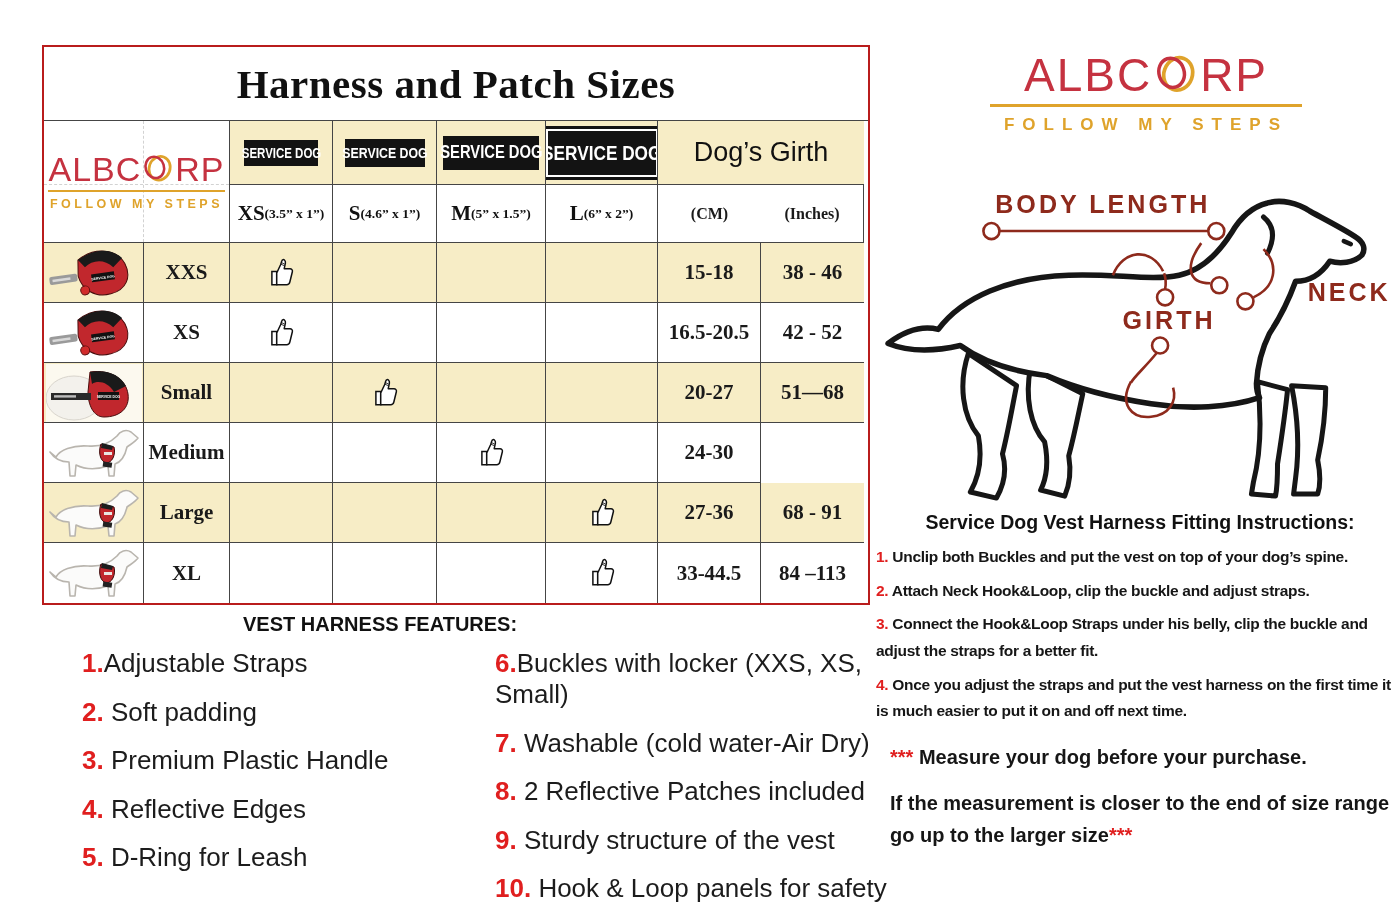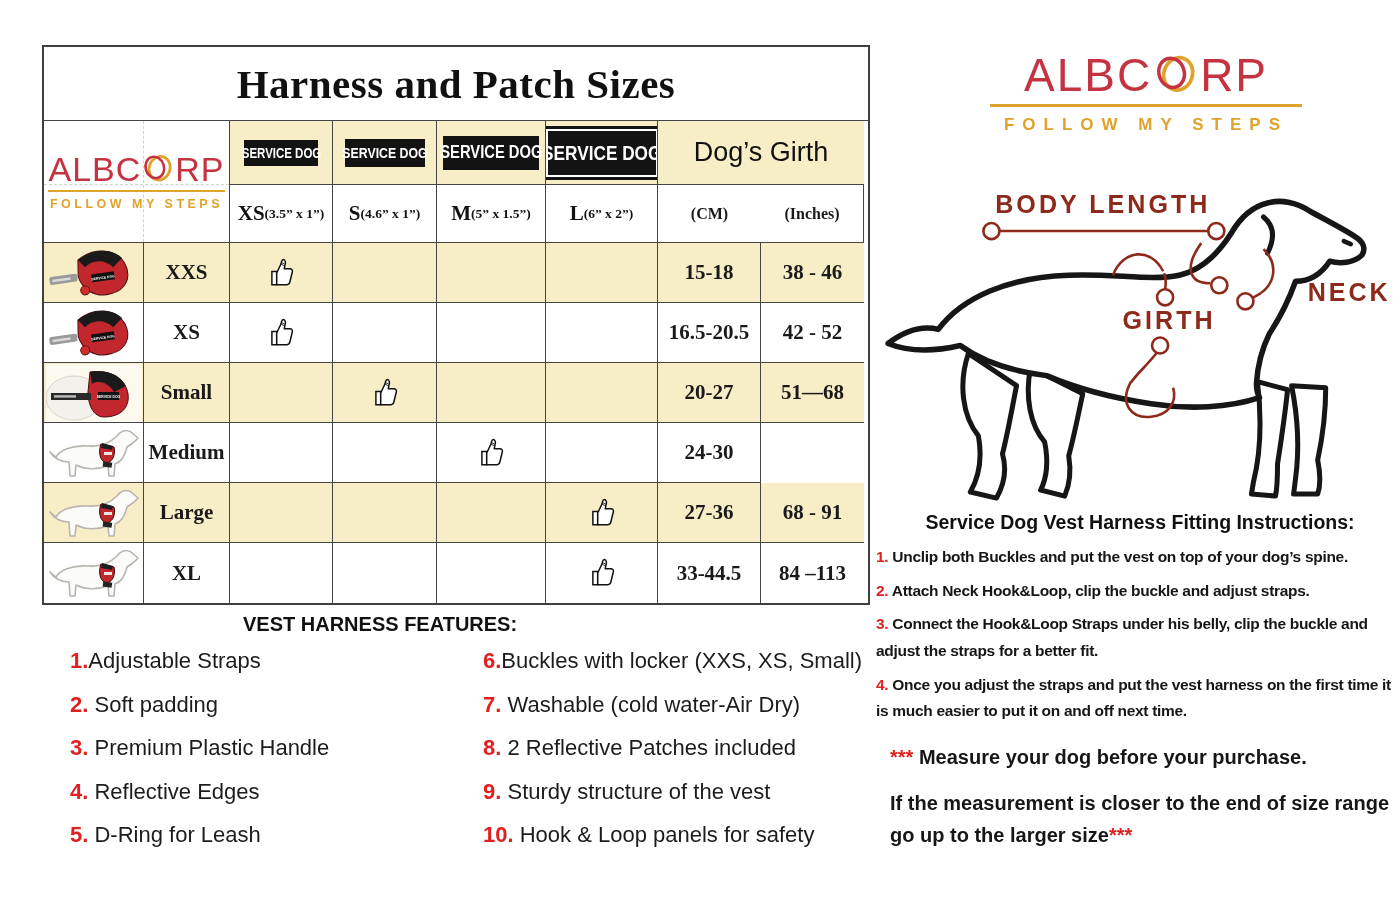--- a/index.html
+++ b/index.html
@@ -1,20 +1,20 @@
 <!DOCTYPE html>
 <html style="--cream: #f7edc6; --red: #e01f1f; --logo_red: #c53240; --gold: #dfa32b; --annotation_red: #8e2a1c; --harness_red: #c1272d;"><head>
 <meta charset="utf-8">
 <style>
   html,body{margin:0;padding:0;background:#ffffff;}
   #canvas{position:relative;width:1400px;height:906px;background:#fff;overflow:hidden;
           font-family:"Liberation Sans",sans-serif;color:#1a1a1a;}
 
   
-  .sizing-table{position:absolute;left:42px;top:45px;width:824px;border:2px solid #404040;background:#fff;
+  .sizing-table{position:absolute;left:42px;top:45px;width:824px;border:2px solid #b91c1c;background:#fff;
     --c1:100px;--c2:86px;--c3:103px;--c4:104px;--c5:109px;--c6:112px;--c7:103px;--c8:103px;}
   .t-title{height:73px;border-bottom:1px solid #454545;display:flex;align-items:center;justify-content:center;
     font-family:"Liberation Serif",serif;font-weight:700;font-size:41px;letter-spacing:.5px;color:#111;}
   .t-head{display:grid;grid-template-columns:var(--c1) var(--c2) var(--c3) var(--c4) var(--c5) var(--c6) var(--c7) var(--c8);
     grid-template-rows:64px 58px;}
   .trow{display:grid;grid-template-columns:var(--c1) var(--c2) var(--c3) var(--c4) var(--c5) var(--c6) var(--c7) var(--c8);
     height:60px;}
   .cell{border-right:1px solid #454545;border-bottom:1px solid #454545;display:flex;align-items:center;justify-content:center;
     background:#fff;overflow:hidden;}
   .cell.no-br{border-right:none;}
@@ -55,21 +55,21 @@
 
   .size-name{font-family:"Liberation Serif",serif;font-weight:700;font-size:21px;}
   .girth-val{font-family:"Liberation Serif",serif;font-weight:700;font-size:21px;white-space:nowrap;}
   .img-cell svg{display:block;}
 
   
   .features-heading{position:absolute;left:243px;top:613px;font-size:20px;font-weight:700;color:#111;}
   .feat-col{position:absolute;top:648px;width:405px;}
   .feat-col.left{left:70px;}
   .feat-col.right{left:483px;}
-  .feat{font-size:22px;margin-bottom:17.5px;color:#1c1c1c;}
+  .feat{font-size:26px;margin-bottom:17.5px;color:#1c1c1c;margin-left:12px;}
   .feat .num{color:var(--red,#e01f1f);font-weight:700;}
 
   
   .logo-lg{position:absolute;left:990px;top:52px;width:312px;}
   .logo-lg .logo-word{font-size:46px;letter-spacing:2px;}
   .logo-lg .logo-o svg{width:44px;height:46px;margin:0 2px;}
   .logo-lg .logo-rule{height:2.5px;margin:6px 0 8px;}
   .logo-lg .logo-tagline{font-size:17px;letter-spacing:8px;}
 
   .dog-diagram{position:absolute;left:878px;top:170px;width:522px;height:348px;text-align:center;}

